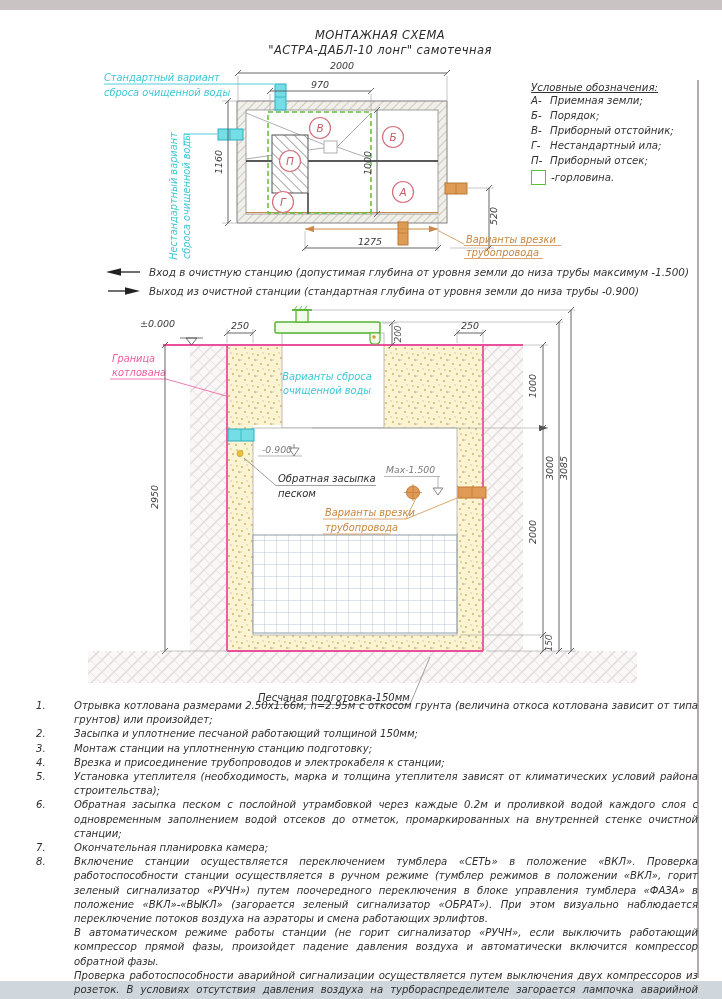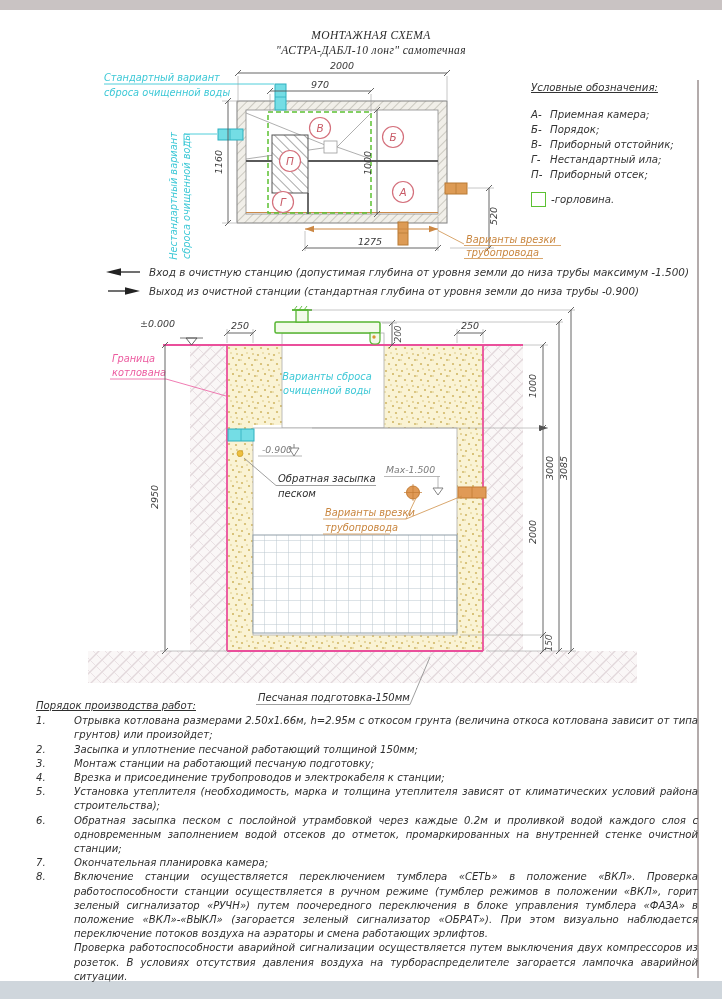--- a/index.html
+++ b/index.html
@@ -1,26 +1,26 @@
 <!DOCTYPE html>
 <html><head>
 <meta charset="utf-8">
 <style>
   html,body{margin:0;padding:0;background:#ffffff;}
   body{width:722px;height:999px;position:relative;font-family:"DejaVu Sans",sans-serif;overflow:hidden;}
   .band-top{position:absolute;left:0;top:0;width:722px;height:10px;background:#c9c3c3;}
   .band-bottom{position:absolute;left:0;top:981px;width:722px;height:18px;background:#cfd6dc;}
   .edge-right{position:absolute;left:697px;top:80px;width:2px;height:898px;background:#b3abab;}
-  .title{position:absolute;left:141px;top:28px;width:460px;text-align:center;font-style:italic;
-         font-size:11.5px;line-height:15px;color:#2b2b2b;letter-spacing:.4px;font-family:Liberation Serif, serif;}
+  .title{position:absolute;left:150px;top:28px;width:460px;text-align:center;font-style:italic;
+         font-size:11.5px;line-height:15px;color:#2b2b2b;letter-spacing:.4px;}
   .legend{position:absolute;left:531px;top:82px;width:175px;font-style:italic;font-size:10.2px;color:#333;}
-  .legend-header{text-decoration:underline;margin-bottom:14px;}
+  .legend-header{text-decoration:underline;margin-bottom:0;}
   .legend-row{display:flex;align-items:center;height:15px;}
   .legend-key{width:19px;flex:none;}
-  .legend-sqrow{display:flex;align-items:center;margin-top:10px;}
+  .legend-sqrow{display:flex;align-items:center;margin-top:2px;}
   .legend-square{width:13px;height:13px;border:1.6px solid #5cc132;margin-right:5px;flex:none;}
   .worknotes{position:absolute;left:36px;top:699px;width:662px;font-style:italic;font-size:10.1px;
              line-height:14.2px;color:#2e2e2e;}
   .wn-header{text-decoration:underline;margin-bottom:1px;}
   .wn-item{display:flex;}
   .wn-num{width:38px;flex:none;}
   .wn-text{flex:1;text-align:justify;}
   .wn-para{margin-left:38px;text-align:justify;}
   svg text{font-family:"DejaVu Sans",sans-serif;font-style:italic;}
   .dim{font-size:9.5px;fill:#3a3a3a;}
@@ -42,21 +42,21 @@
 
 <div class="title">
   <div>МОНТАЖНАЯ СХЕМА</div>
   <div>"АСТРА-ДАБЛ-10 лонг" самотечная</div>
 </div>
 
 <div class="legend">
   <div class="legend-header">Условные обозначения:</div>
   <div class="legend-row">
     <span class="legend-key">А-</span>
-    <span>Приемная камера;</span>
+    <span>Приемная земли;</span>
     </div>
   <div class="legend-row">
     <span class="legend-key">Б-</span>
     <span>Порядок;</span>
     </div>
   <div class="legend-row">
     <span class="legend-key">В-</span>
     <span>Приборный отстойник;</span>
     </div>
   <div class="legend-row">
@@ -373,32 +373,31 @@
 
     <g>
       <text class="blacktxt" x="258" y="701">Песчаная подготовка-150мм</text>
       <line x1="256" y1="704.5" x2="410" y2="704.5" stroke="#888" stroke-width="0.8"></line>
       <line x1="410" y1="704.5" x2="430" y2="657" stroke="#888" stroke-width="0.8"></line>
     </g>
   </g>
 </svg>
 
 <div class="worknotes">
-  <div class="wn-header">Порядок производства работ:</div>
   <div class="wn-item">
     <span class="wn-num">1.</span>
     <div class="wn-text">Отрывка котлована размерами 2.50х1.66м, h=2.95м с откосом грунта (величина откоса котлована зависит от типа грунтов) или произойдет;</div>
     </div>
   <div class="wn-item">
     <span class="wn-num">2.</span>
     <div class="wn-text">Засыпка и уплотнение песчаной работающий толщиной 150мм;</div>
     </div>
   <div class="wn-item">
     <span class="wn-num">3.</span>
-    <div class="wn-text">Монтаж станции на работающий песчаную подготовку;</div>
+    <div class="wn-text">Монтаж станции на уплотненную станцию подготовку;</div>
     </div>
   <div class="wn-item">
     <span class="wn-num">4.</span>
     <div class="wn-text">Врезка и присоединение трубопроводов и электрокабеля к станции;</div>
     </div>
   <div class="wn-item">
     <span class="wn-num">5.</span>
     <div class="wn-text">Установка утеплителя (необходимость, марка и толщина утеплителя зависят от климатических условий района строительства);</div>
     </div>
   <div class="wn-item">
@@ -406,14 +405,15 @@
     <div class="wn-text">Обратная засыпка песком с послойной утрамбовкой через каждые 0.2м и проливкой водой каждого слоя с одновременным заполнением водой отсеков до отметок, промаркированных на внутренней стенке очистной станции;</div>
     </div>
   <div class="wn-item">
     <span class="wn-num">7.</span>
     <div class="wn-text">Окончательная планировка камера;</div>
     </div>
   <div class="wn-item">
     <span class="wn-num">8.</span>
     <div class="wn-text">Включение станции осуществляется переключением тумблера «СЕТЬ» в положение «ВКЛ». Проверка работоспособности станции осуществляется в ручном режиме (тумблер режимов в положении «ВКЛ», горит зеленый сигнализатор «РУЧН») путем поочередного переключения в блоке управления тумблера «ФАЗА»  в положение «ВКЛ»-«ВЫКЛ» (загорается зеленый сигнализатор «ОБРАТ»).  При этом визуально наблюдается переключение потоков воздуха на аэраторы и смена работающих эрлифтов.</div>
     </div>
+  <div class="wn-para">В автоматическом режиме работы станции (не горит сигнализатор «РУЧН», если выключить работающий компрессор прямой фазы, произойдет падение давления воздуха и автоматически включится компрессор обратной фазы.</div>
   <div class="wn-para">Проверка работоспособности аварийной сигнализации осуществляется путем выключения двух компрессоров из розеток. В условиях  отсутствия давления воздуха на турбораспределителе загорается лампочка аварийной ситуации.</div>
 </div>
 
 </body></html>

